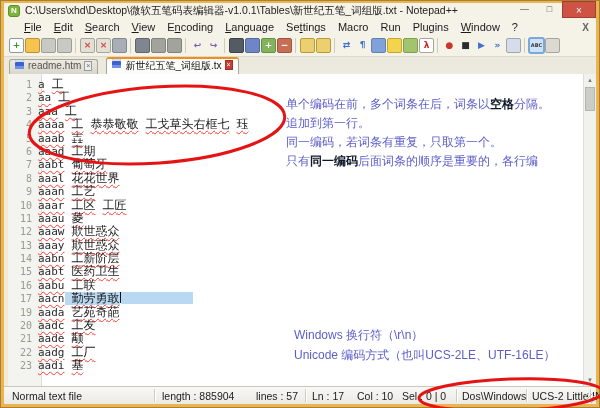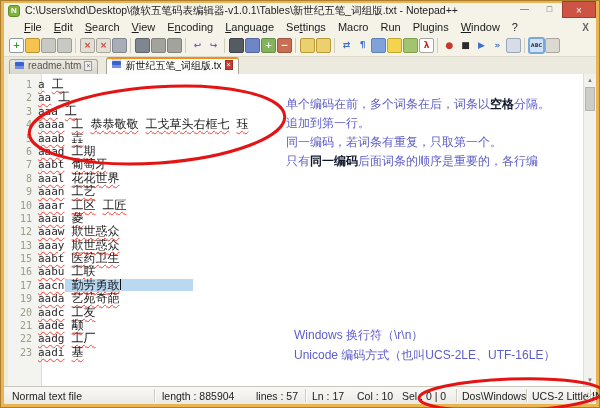--- a/index.html
+++ b/index.html
@@ -249,20 +249,24 @@
           </div>
           <div class="row">
             <span class="ln">12</span>
             <span class="content"><span class="code squig">aaaw</span><span class="word squig">欺世惑众</span></span>
           </div>
           <div class="row">
             <span class="ln">13</span>
             <span class="content"><span class="code squig">aaay</span><span class="word squig">欺世惑众</span></span>
           </div>
           <div class="row">
+            <span class="ln">14</span>
+            <span class="content"><span class="code squig">aabn</span><span class="word squig">工薪阶层</span></span>
+          </div>
+          <div class="row">
             <span class="ln">15</span>
             <span class="content"><span class="code squig">aabt</span><span class="word squig">医药卫生</span></span>
           </div>
           <div class="row">
             <span class="ln">16</span>
             <span class="content"><span class="code squig">aabu</span><span class="word squig">工联</span></span>
           </div>
           <div class="row">
             <span class="ln">17</span>
             <span class="content"><span class="code squig">aacn</span><span class="hlwrap"><span class="word squig">勤劳勇敢</span></span><span class="caret"></span><span class="hlext"></span></span>

